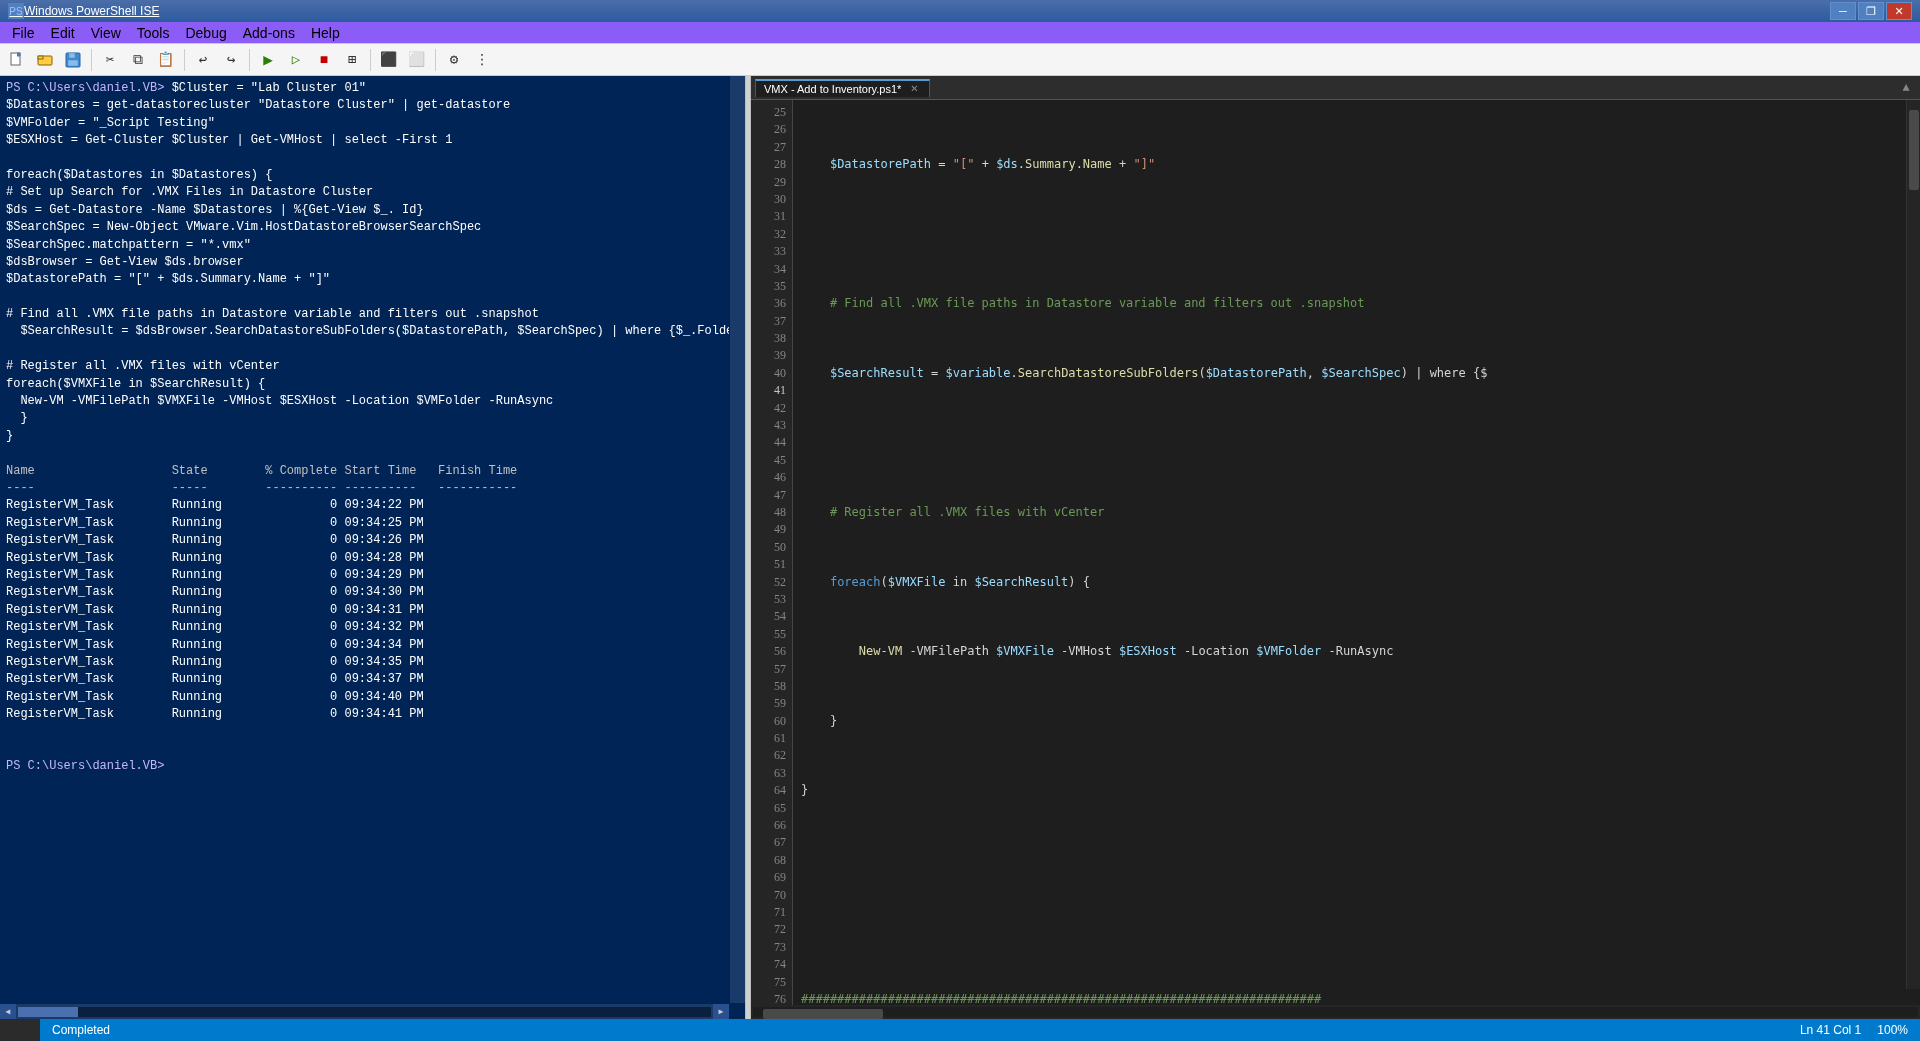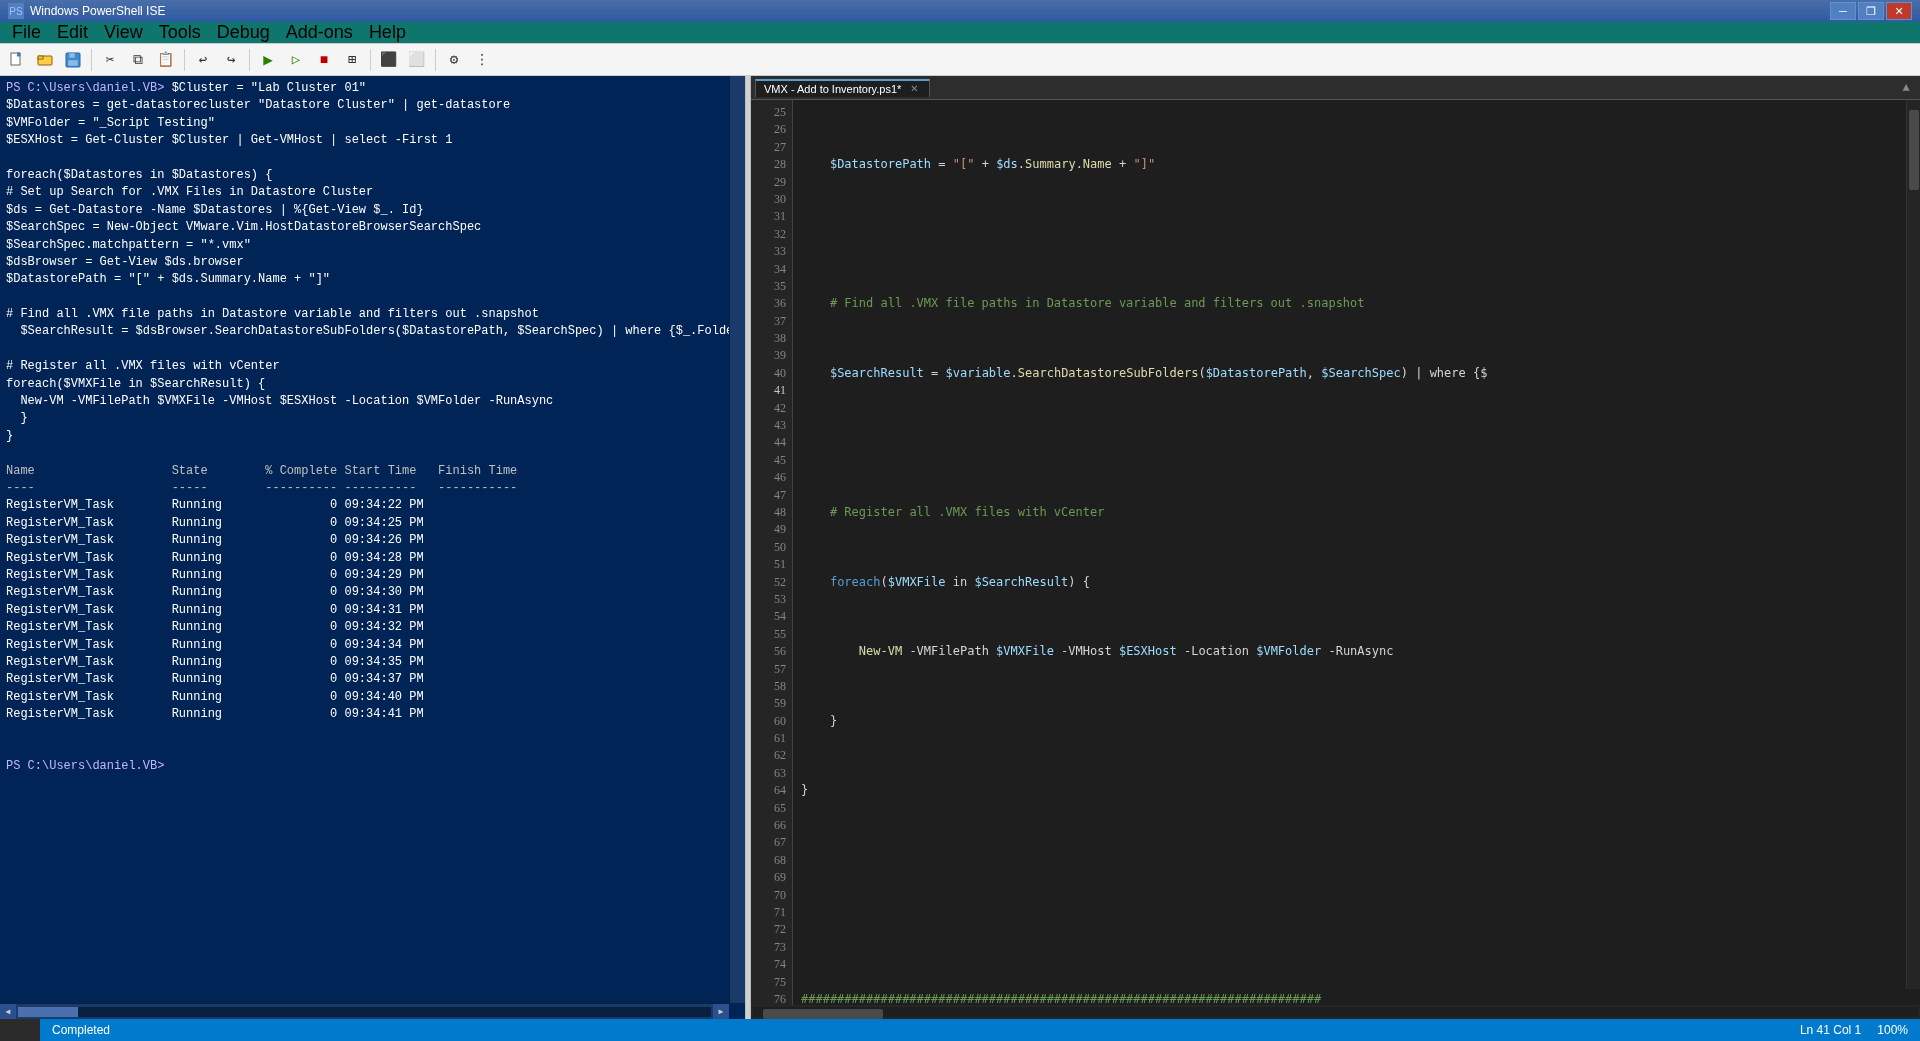--- a/index.html
+++ b/index.html
@@ -23,21 +23,21 @@
       align-items: center;
       justify-content: space-between;
       height: 22px;
       padding: 0 8px;
       font-size: 12px;
       font-family: 'Segoe UI', sans-serif;
     }
     .title-bar-left {
       display: flex;
       align-items: center;
-      gap: 6px;
+      text-decoration: underline;
     }
     .title-bar-icon {
       width: 16px;
       height: 16px;
       background: #5080c0;
       display: flex;
       align-items: center;
       justify-content: center;
       font-size: 10px;
       color: #a0c0ff;
@@ -55,28 +55,28 @@
       font-size: 11px;
       display: flex;
       align-items: center;
       justify-content: center;
       cursor: pointer;
     }
     .title-btn.close { background: #c0392b; }
 
     
     .menu-bar {
-      background: #0f766e;
+      background: #8b5cf6;
       border-bottom: 1px solid #ccc;
       display: flex;
       align-items: center;
       height: 22px;
       padding: 4px 4px;
       font-family: 'Segoe UI', sans-serif;
-      font-size: 18px;
+      font-size: 14px;
       color: #000;
     }
     .menu-item {
       padding: 2px 8px;
       cursor: pointer;
     }
 
     
     .toolbar {
       background: #f5f5f5;

